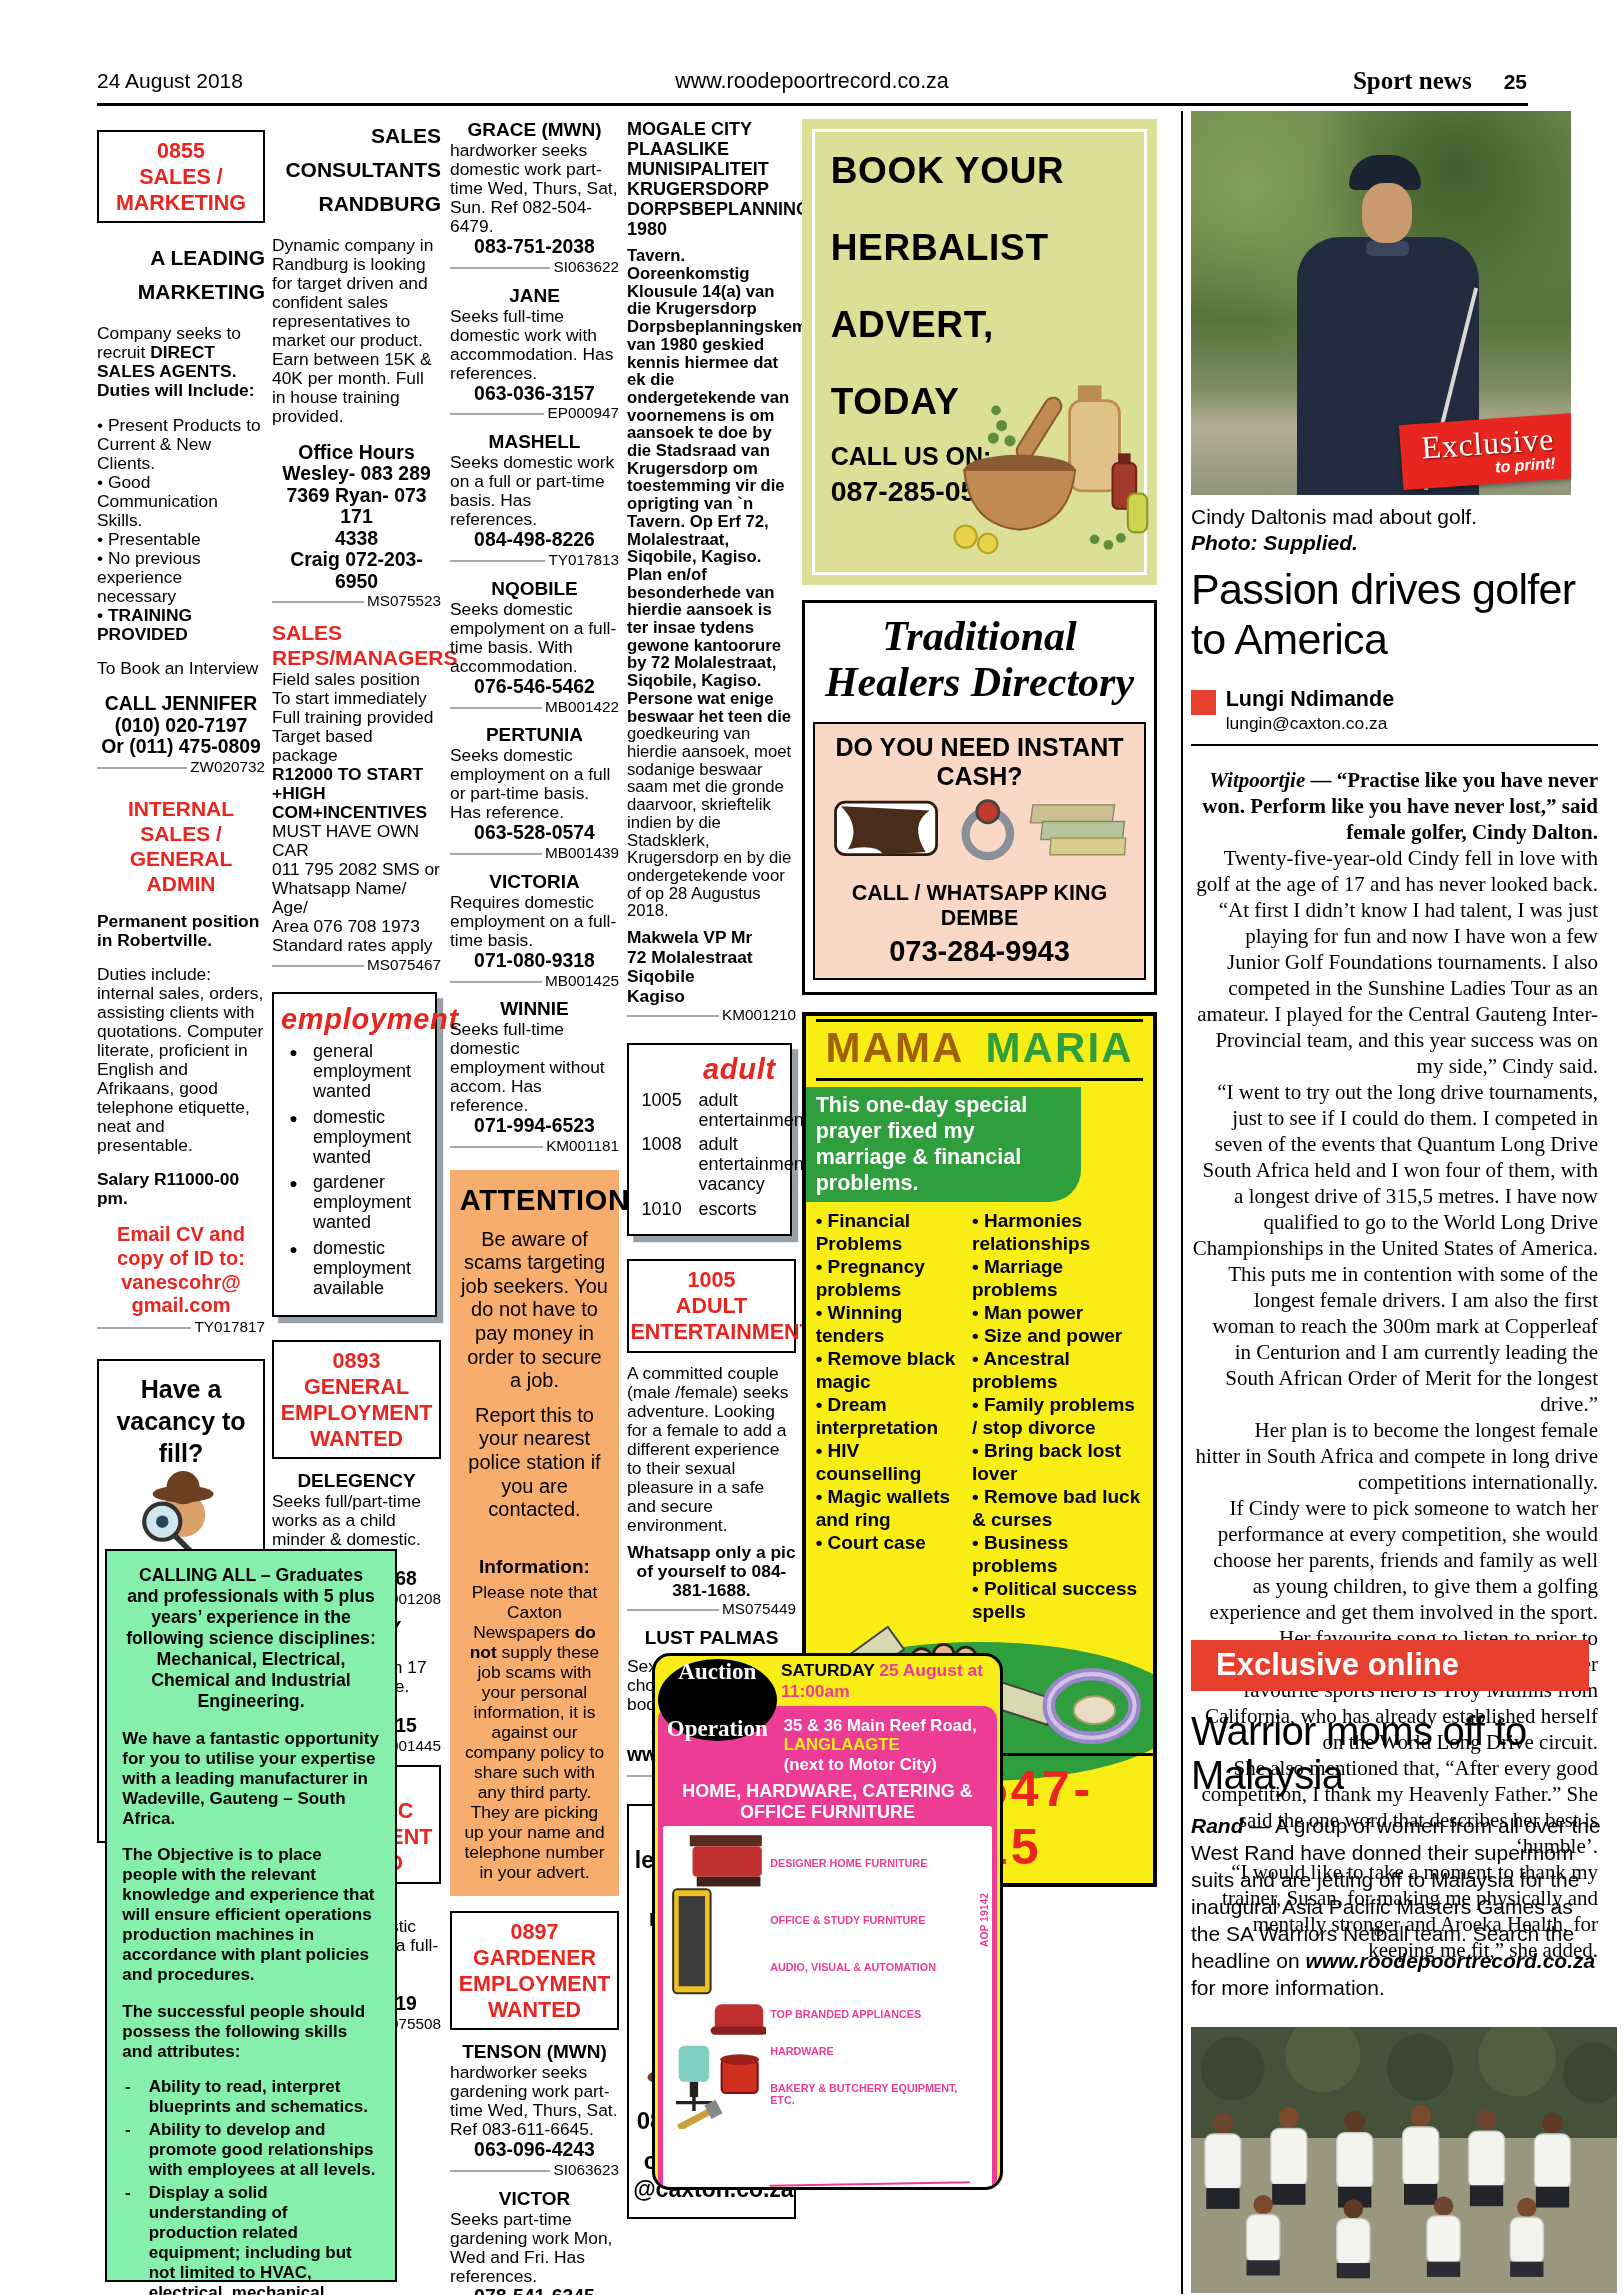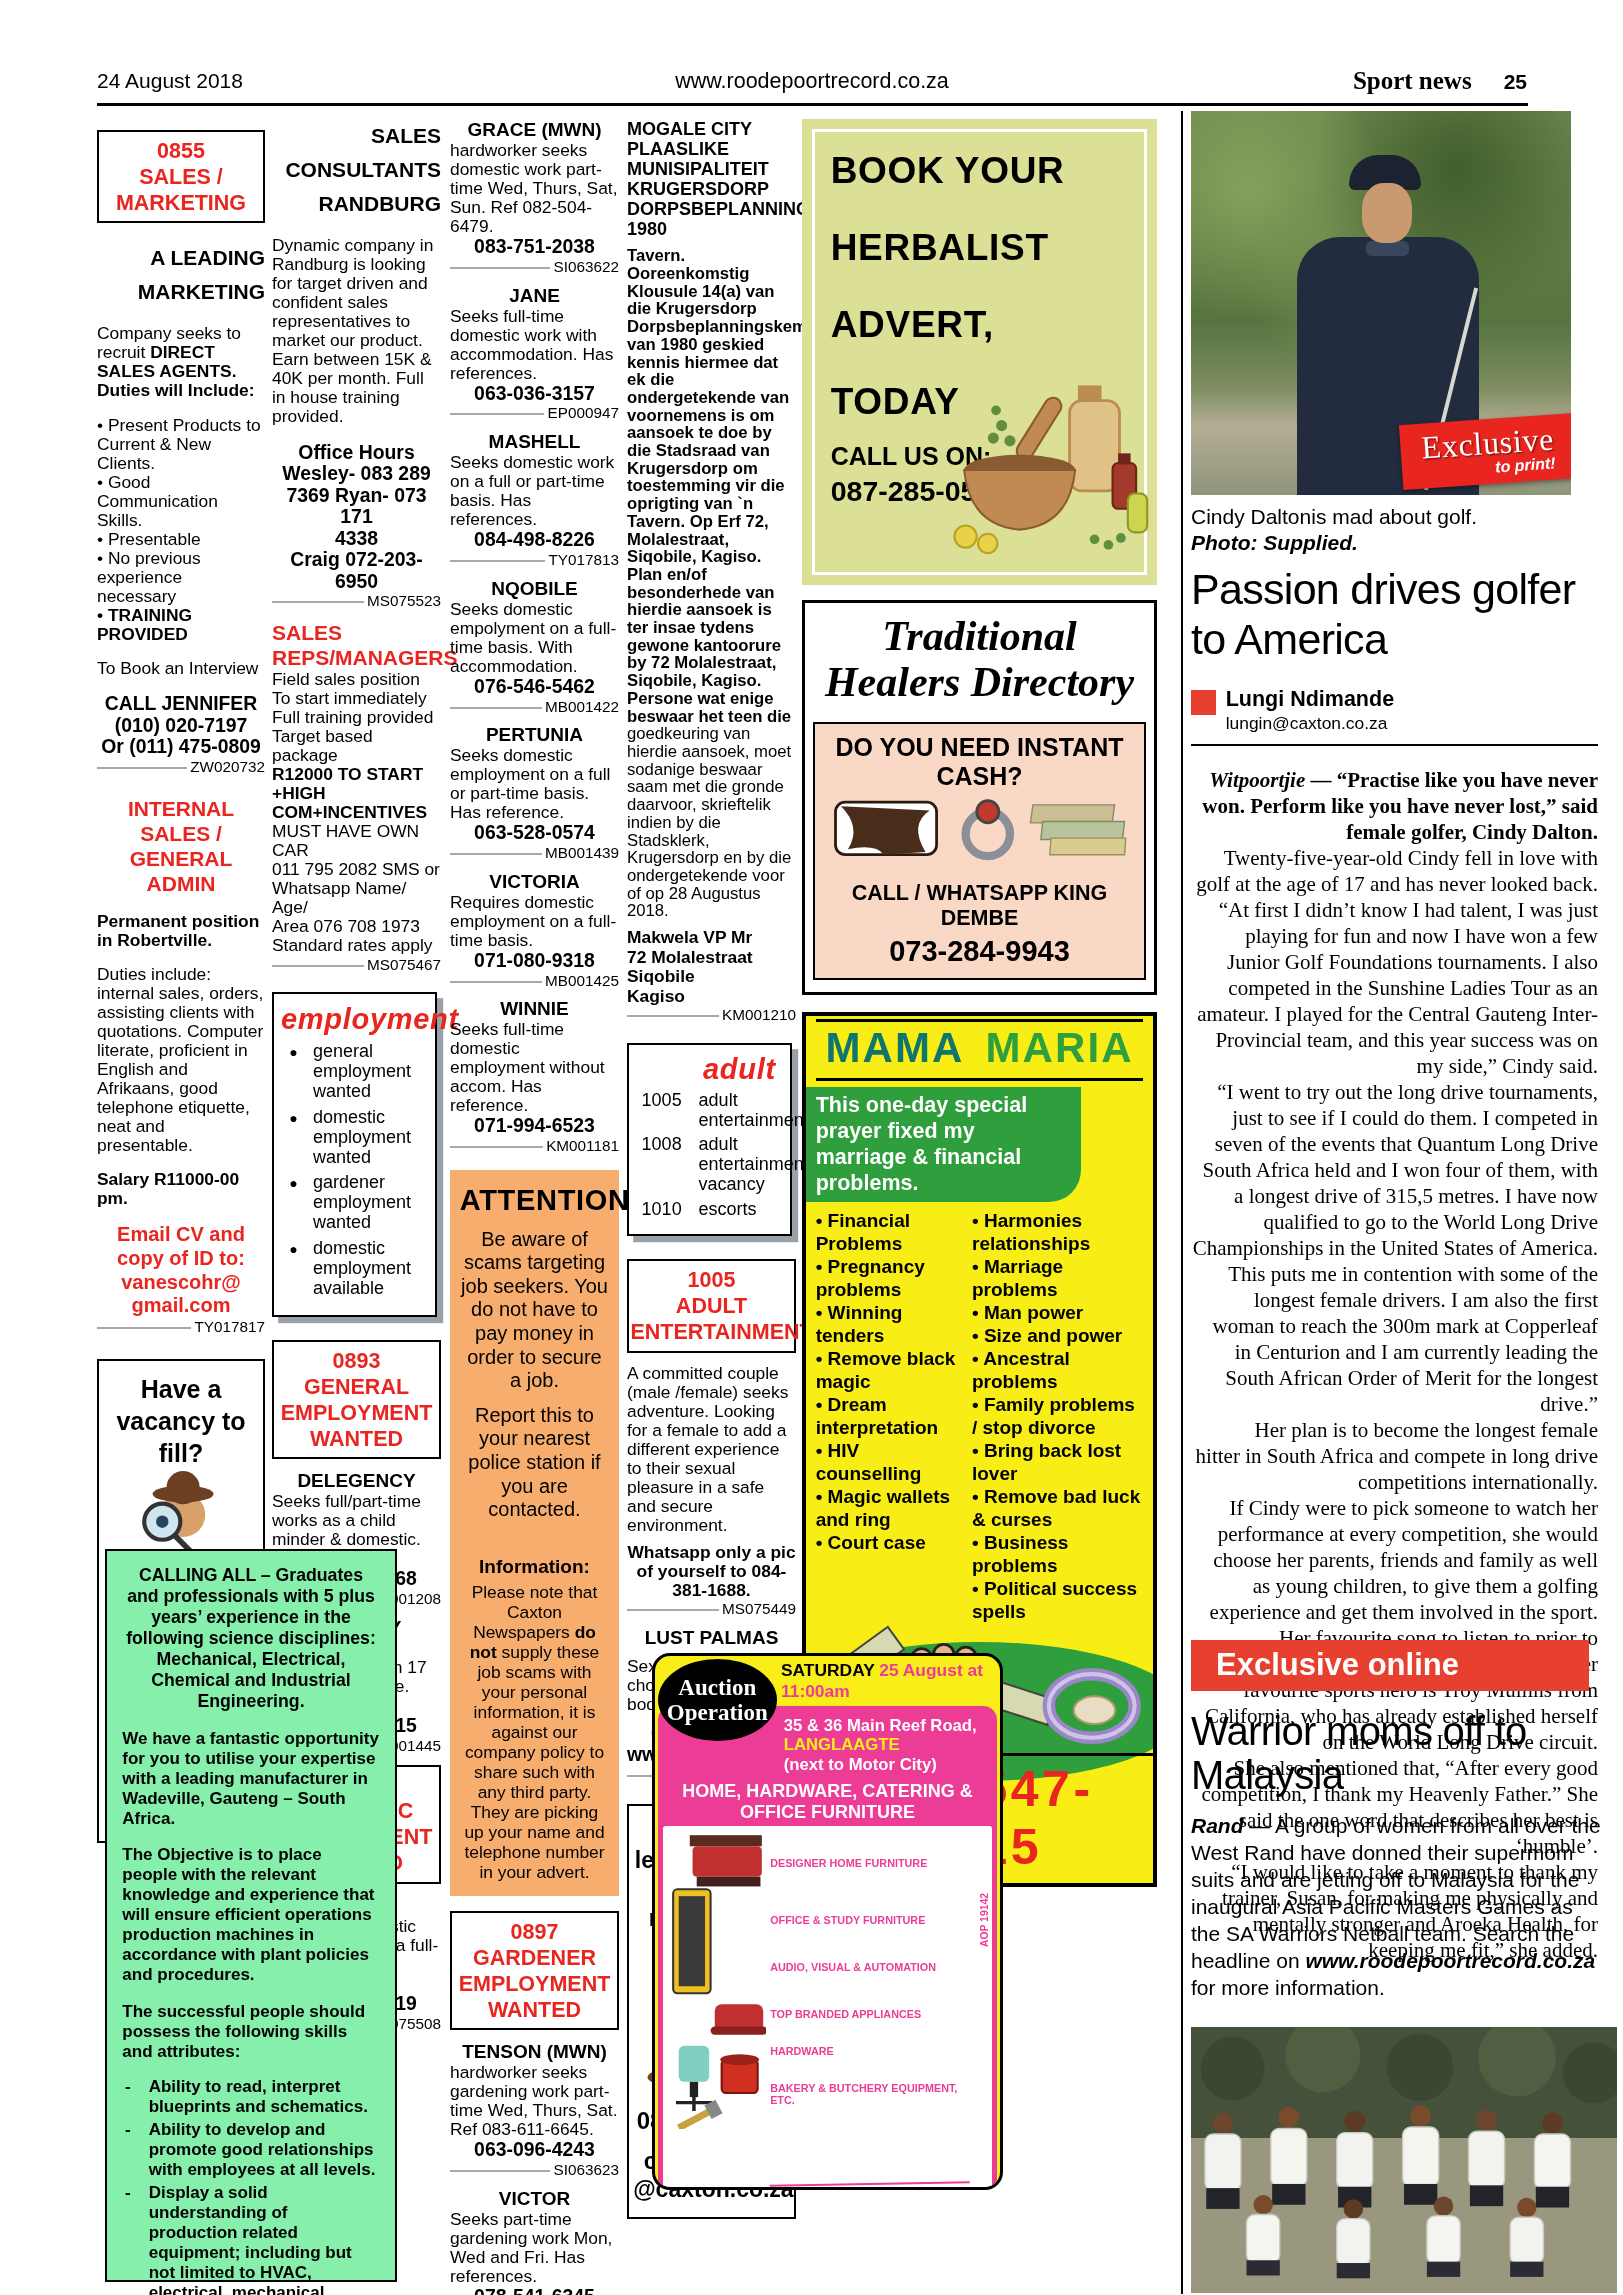--- a/index.html
+++ b/index.html
@@ -86,41 +86,41 @@
   .cash{border:2.8px solid #000;background:#fad8c6;text-align:center;padding:9.7px 7px;margin-top:16.7px}
   .cash-title{font-weight:bold;font-size:25px}
   .cash-body{font-size:20px;line-height:24px;margin-top:7px;font-weight:bold}
   .cash-call{font-weight:bold;font-size:21.5px;margin-top:15.3px}
   .cash-phone{font-weight:bold;font-size:29px;margin-top:4.2px}
 
   
   .mama{border:4.9px solid #000;background:#f8ee15;padding:2.8px 9.7px 0;position:relative;overflow:hidden}
   .mama-title{display:flex;justify-content:center;gap:21px;border-top:3.5px solid #000;border-bottom:3.5px solid #000;
               padding:2.8px 0 5.6px;font-weight:bold;font-size:42px;letter-spacing:2.1px}
-  .mama-t1{color:#0f766e}.mama-t2{color:#2f9e3c}
+  .mama-t1{color:#a16207}.mama-t2{color:#2f9e3c}
   .mama-banner{background:#2f9e3c;color:#fff;font-weight:bold;font-size:21.5px;line-height:26px;
                padding:5.6px 9.7px;margin:5.6px -9.7px 7px;width:78%;border-radius:0 0 32px 0}
   .mama-lists{display:flex;position:relative;z-index:2}
   .mama-list{font-weight:bold;font-size:19px;line-height:23px;white-space:pre-line}
   .mama-list.l{flex:0 0 46%}
   .mama-list.r{flex:1;margin-left:5.6px}
   .mama-art{height:130px;position:relative}
   .mama-swoosh{position:absolute;left:-42px;right:-42px;bottom:-28px;height:139px;background:#2f9e3c;border-radius:50%}
   .mama-phone{border-top:3.5px solid #000;color:#e8251f;font-weight:bold;font-size:50px;text-align:center;
               letter-spacing:3.5px;padding:4.2px 0 7px;margin:0 -9.7px;position:relative;z-index:2;background:transparent}
 
   
   .aop{position:absolute;left:652px;top:1653px;width:345px;height:531px;border:3.5px solid #000;border-radius:18px;
        overflow:hidden;background:#f9ee18;z-index:5}
   .aop-top{height:46px;position:relative;padding:4.2px 4.2px 0 126px}
   .aop-day{font-weight:bold;font-size:17.4px}
   .aop-day .hl{color:#ec3c95}
   .aop-view{font-weight:bold;font-size:14.6px;margin-top:1.4px}
   .aop-oval{position:absolute;left:2.8px;top:2.8px;width:119px;height:82px;background:#000;border-radius:50%;
-            color:#fff;display:flex;flex-direction:column;justify-content:center;text-align:center;
+            color:#fff;display:flex;flex-direction:column;justify-content:space-between;text-align:center;
             font-family:"Liberation Serif",serif;font-weight:bold;font-size:23px;line-height:25px;z-index:3}
   .aop-pink{background:#ec3c95;border-radius:14px;margin:0 2.8px;color:#fff;position:relative;padding-bottom:4.2px}
   .aop-addr{padding:9.7px 7px 2.8px 126px;font-weight:bold;font-size:16.7px;line-height:19.4px}
   .aop-addr .hl{color:#f9ee18}
   .aop-cats{font-weight:bold;font-size:18px;text-align:center;padding:4.2px 1.4px 2.8px}
   .aop-bodywrap{background:#fff;margin:0 5.6px;border-radius:2.8px;position:relative}
   .aop-body{display:flex;padding:5.6px 9.7px 2.8px 5.6px;min-height:305px}
   .aop-imgs{flex:0 0 97px}
   .aop-text{flex:1;padding-left:4.2px}
   .aop-sale{font-weight:bold;font-size:18px}

